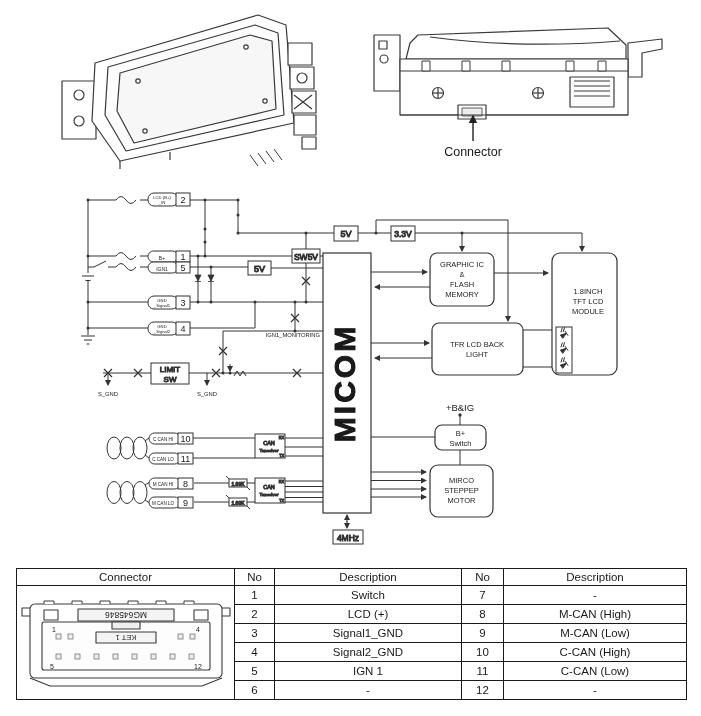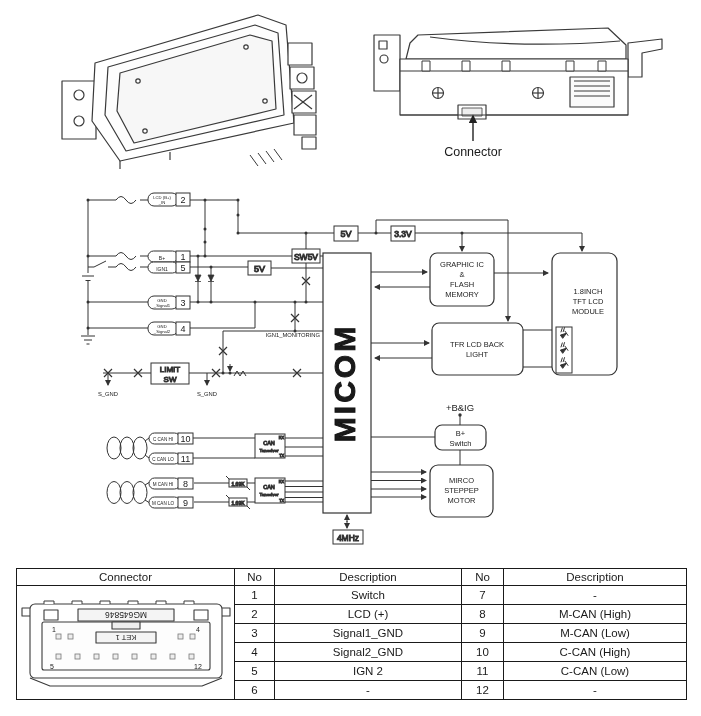--- a/index.html
+++ b/index.html
@@ -510,21 +510,21 @@
       <td>M-CAN (Low)</td>
     </tr>
     <tr>
       <td>4</td>
       <td>Signal2_GND</td>
       <td>10</td>
       <td>C-CAN (High)</td>
     </tr>
     <tr>
       <td>5</td>
-      <td>IGN 2</td>
+      <td>IGN 1</td>
       <td>11</td>
       <td>C-CAN (Low)</td>
     </tr>
     <tr>
       <td>6</td>
       <td>-</td>
       <td>12</td>
       <td>-</td>
     </tr>
   </tbody>

